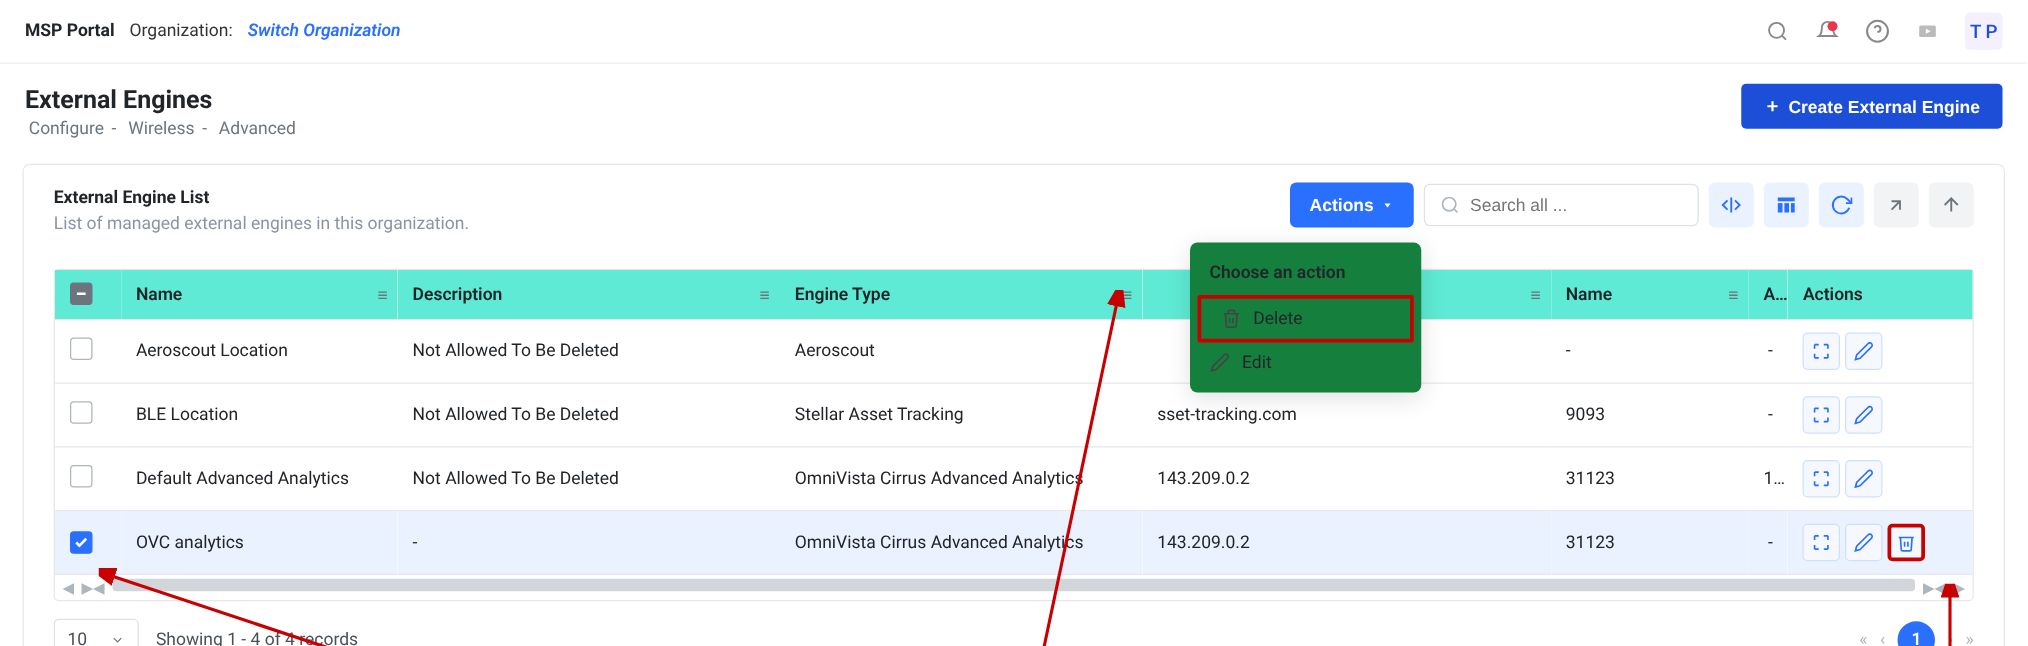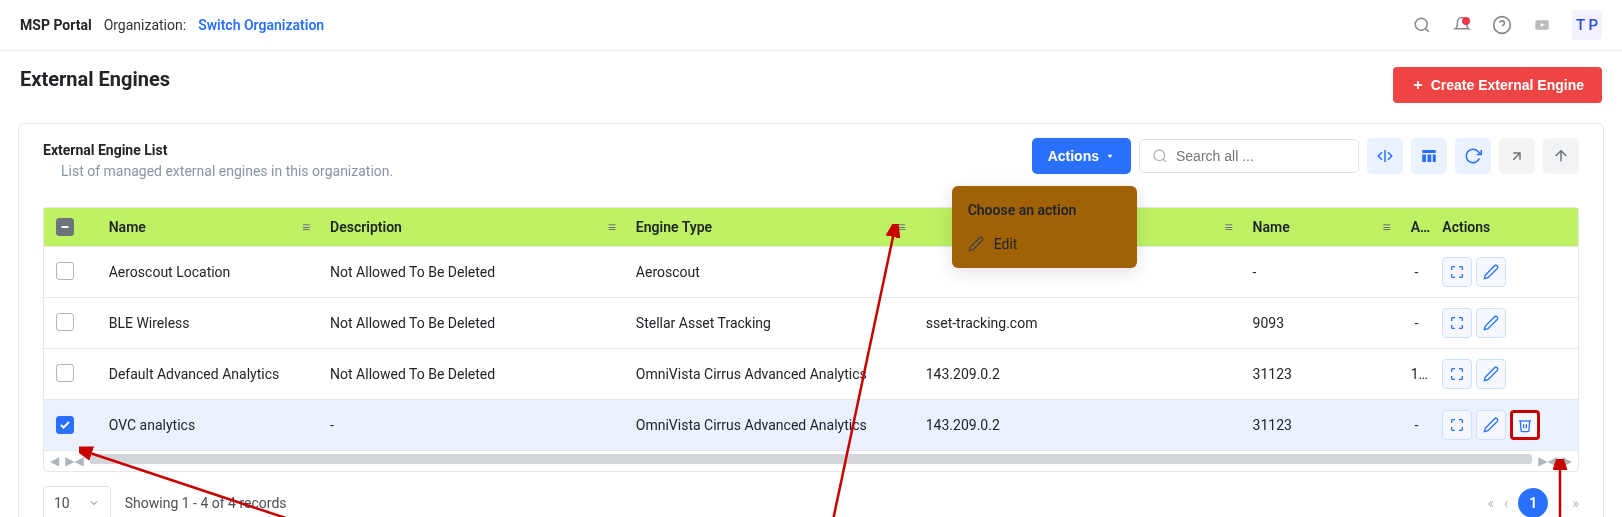--- a/index.html
+++ b/index.html
@@ -1,58 +1,58 @@
 <!DOCTYPE html>
 <html><head>
 <meta charset="utf-8">
 <style>
 * { box-sizing: border-box; margin: 0; padding: 0; }
 body { font-family: -apple-system, BlinkMacSystemFont, "Segoe UI", Roboto, sans-serif; font-size: 14px; color: #212529; background: #fff; width: 1622px; }
 .topbar { display: flex; align-items: center; padding: 10px 20px; border-bottom: 1px solid #eee; }
 .topbar-left { display: flex; align-items: center; gap: 12px; }
 .portal-name { font-weight: 700; font-size: 14px; }
 .org-label { font-size: 14px; color: #333; }
-.org-link { color: #2970ff; font-weight: 600; text-decoration: none; }
+.org-link { color: #2970ff; font-weight: 600; text-decoration: none; font-style: italic; }
 .topbar-right { margin-left: auto; display: flex; align-items: center; gap: 20px; }
 .top-icon { width: 20px; height: 20px; color: #888; display: flex; align-items: center; justify-content: center; }
 .notif-dot { position: relative; }
 .notif-dot::after { content: ""; position: absolute; top: 2px; right: 2px; width: 8px; height: 8px; background: #e8384f; border-radius: 50%; }
 .avatar { width: 30px; height: 30px; display: flex; align-items: center; justify-content: center; color: #1d4ed8; font-weight: 500; font-size: 15px; background: #f4f0ff; border-radius: 4px; }
 .header-row { display: flex; align-items: flex-start; padding: 16px 20px 10px; }
 .page-title { font-size: 20px; font-weight: 700; color: #212529; }
 .breadcrumb { font-size: 14px; color: #6c757d; margin-top: 4px; }
 .breadcrumb span { margin: 0 3px; }
-.create-btn { margin-left: auto; background: #ef4444; color: #fff; border: none; border-radius: 4px; padding: 10px 18px; font-weight: 600; font-size: 14px; display: flex; align-items: center; gap: 6px; cursor: pointer; }
+.create-btn { margin-left: auto; background: #1d4ed8; color: #fff; border: none; border-radius: 4px; padding: 10px 18px; font-weight: 600; font-size: 14px; display: flex; align-items: center; gap: 6px; cursor: pointer; }
 .panel { margin: 10px 18px 20px; border: 1px solid #e5e7eb; border-radius: 6px; padding: 18px 24px 22px; position: relative; }
 .panel-title { font-size: 14px; font-weight: 700; color: #212529; }
-.panel-sub { color: #8a94a6; font-size: 14px; margin-top: 5px; margin-left: 18px; }
+.panel-sub { color: #8a94a6; font-size: 14px; margin-top: 5px; }
 .toolbar { position: absolute; right: 24px; top: 14px; display: flex; align-items: center; gap: 8px; }
 .actions-btn { background: #2970ff; color: #fff; border: none; border-radius: 5px; padding: 10px 16px; font-weight: 600; font-size: 14px; display: flex; align-items: center; gap: 6px; cursor: pointer; }
 .search-box { display: flex; align-items: center; border: 1px solid #dee2e6; border-radius: 5px; padding: 8px 12px; width: 220px; gap: 8px; color: #adb5bd; }
 .search-box input { border: none; outline: none; font-size: 14px; width: 100%; color: #333; }
 .tool-btn { width: 36px; height: 36px; border: none; border-radius: 5px; background: #eaf1ff; color: #2970ff; display: flex; align-items: center; justify-content: center; cursor: pointer; }
 .tool-btn.muted { background: #f1f3f5; color: #6c757d; }
 .table-wrap { margin-top: 28px; border: 1px solid #e5e7eb; border-radius: 4px; overflow: visible; position: relative; }
 table { width: 100%; border-collapse: collapse; table-layout: fixed; }
 th, td { text-align: left; padding: 10px 12px; border-bottom: 1px solid #e5e7eb; font-size: 14px; white-space: nowrap; overflow: hidden; text-overflow: ellipsis; }
-th { font-weight: 600; color: #212529; background: #bef264; position: relative; }
+th { font-weight: 600; color: #212529; background: #5eead4; position: relative; }
 th .col-menu { position: absolute; right: 8px; top: 50%; transform: translateY(-50%); color: #6c757d; }
 tr.selected td { background: #eaf1ff; }
 .chk { width: 18px; height: 18px; border: 1.5px solid #adb5bd; border-radius: 3px; display: inline-flex; align-items: center; justify-content: center; background: #fff; }
 .chk.checked { background: #2970ff; border-color: #2970ff; color: #fff; }
 .chk.header-chk { background: #6c757d; border-color: #6c757d; color: #fff; }
 .row-action { width: 30px; height: 30px; border: 1px solid #cfe0ff; border-radius: 4px; display: inline-flex; align-items: center; justify-content: center; color: #2970ff; background: #f5f9ff; margin-right: 4px; cursor: pointer; }
 .row-action.red-box { border: 3px solid #c80000; }
 .scroll-hint { display: flex; justify-content: space-between; padding: 3px 6px; color: #adb5bd; font-size: 12px; }
 .scroll-hint .bar { flex: 1; height: 10px; background: #d2d6db; margin: 0 6px; border-radius: 3px; }
 .footer { display: flex; align-items: center; margin-top: 14px; gap: 14px; }
 .page-size { border: 1px solid #dee2e6; border-radius: 4px; padding: 8px 10px; display: flex; align-items: center; gap: 18px; color: #495057; }
 .pager { margin-left: auto; display: flex; align-items: center; gap: 10px; color: #adb5bd; }
 .pager .page-num { width: 30px; height: 30px; border-radius: 50%; background: #2970ff; color: #fff; display: flex; align-items: center; justify-content: center; font-weight: 600; }
-.dropdown-menu { position: absolute; top: 48px; left: -80px; width: 185px; background: #a16207; border-radius: 6px; box-shadow: 0 4px 20px rgba(0,0,0,0.12); padding: 12px 0 8px; z-index: 20; }
+.dropdown-menu { position: absolute; top: 48px; left: -80px; width: 185px; background: #15803d; border-radius: 6px; box-shadow: 0 4px 20px rgba(0,0,0,0.12); padding: 12px 0 8px; z-index: 20; }
 .dropdown-title { padding: 4px 16px 10px; font-weight: 600; font-size: 14px; color: #212529; }
 .dropdown-item { display: flex; align-items: center; gap: 10px; padding: 8px 16px; font-size: 14px; color: #212529; cursor: pointer; }
 .dropdown-item.boxed { border: 3px solid #c80000; margin: 0 6px; border-radius: 2px; }
 .annot-arrow { position: absolute; z-index: 5; }
 .col-chk { width: 50px; }
 .col-name { width: 210px; }
 .col-desc { width: 290px; }
 .col-type { width: 275px; }
 .col-url { width: 310px; }
 .col-port { width: 150px; }
@@ -94,20 +94,25 @@
           <polygon points="10,9 16,12 10,15" fill="#fff"></polygon>
         </svg>
       </span>
     <span class="avatar">T P</span>
   </div>
 </div>
 
 <div class="header-row">
   <div>
     <div class="page-title">External Engines</div>
+    <div class="breadcrumb">
+      <span>Configure</span><span>-</span>
+      <span>Wireless</span><span>-</span>
+      <span>Advanced</span>
+    </div>
   </div>
   <button class="create-btn">
     <span>
         <svg width="14" height="14" viewBox="0 0 24 24" fill="none" stroke="currentColor" stroke-width="3">
           <line x1="12" y1="5" x2="12" y2="19"></line>
           <line x1="5" y1="12" x2="19" y2="12"></line>
         </svg>
       </span>
     <span>Create External Engine</span>
   </button>
@@ -122,20 +127,31 @@
       <button class="actions-btn">
         <span>Actions</span>
         <span>
             <svg width="10" height="10" viewBox="0 0 24 24" fill="currentColor">
               <polygon points="6,9 18,9 12,17"></polygon>
             </svg>
           </span>
       </button>
       <div class="dropdown-menu">
         <div class="dropdown-title">Choose an action</div>
+        <div class="dropdown-item boxed">
+          <span>
+              <svg width="16" height="16" viewBox="0 0 24 24" fill="none" stroke="#444" stroke-width="2">
+                <polyline points="3 6 5 6 21 6"></polyline>
+                <path d="M19 6l-1 14a2 2 0 0 1-2 2H8a2 2 0 0 1-2-2L5 6"></path>
+                <path d="M10 11v6M14 11v6"></path>
+                <path d="M8 6V4a2 2 0 0 1 2-2h4a2 2 0 0 1 2 2v2"></path>
+              </svg>
+            </span>
+          <span>Delete</span>
+        </div>
         <div class="dropdown-item">
           <span>
               <svg width="16" height="16" viewBox="0 0 24 24" fill="none" stroke="#444" stroke-width="2">
                 <path d="M17 3a2.85 2.85 0 1 1 4 4L7.5 20.5 2 22l1.5-5.5L17 3z"></path>
               </svg>
             </span>
           <span>Edit</span>
         </div>
       </div>
     </div>
@@ -223,21 +239,21 @@
                   <path d="M4 4h5M4 4v5M20 4h-5M20 4v5M4 20h5M4 20v-5M20 20h-5M20 20v-5"></path>
                 </svg>
               </span><span class="row-action">
                 <svg width="16" height="16" viewBox="0 0 24 24" fill="none" stroke="currentColor" stroke-width="2">
                   <path d="M17 3a2.85 2.85 0 1 1 4 4L7.5 20.5 2 22l1.5-5.5L17 3z"></path>
                 </svg>
               </span></td>
           </tr>
           <tr>
             <td><span class="chk"></span></td>
-            <td>BLE Wireless</td>
+            <td>BLE Location</td>
             <td>Not Allowed To Be Deleted</td>
             <td>Stellar Asset Tracking</td>
             <td>sset-tracking.com</td>
             <td>9093</td>
             <td style="text-align:right;">-</td>
             <td><span class="row-action">
                 <svg width="16" height="16" viewBox="0 0 24 24" fill="none" stroke="currentColor" stroke-width="2">
                   <path d="M4 4h5M4 4v5M20 4h-5M20 4v5M4 20h5M4 20v-5M20 20h-5M20 20v-5"></path>
                 </svg>
               </span><span class="row-action">

